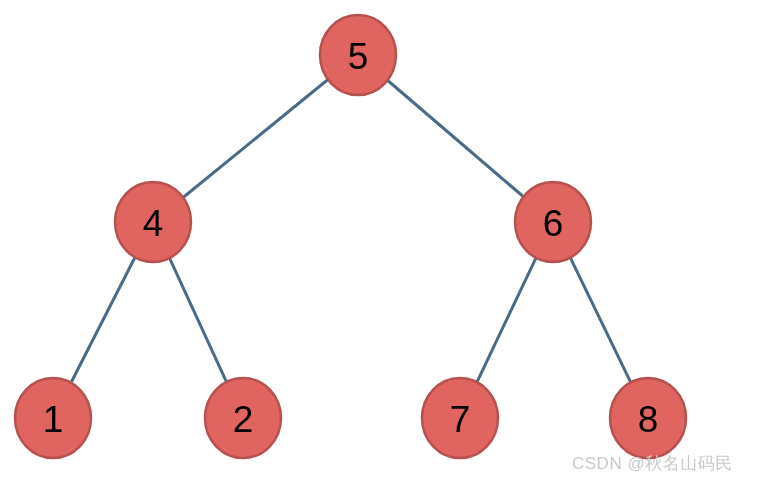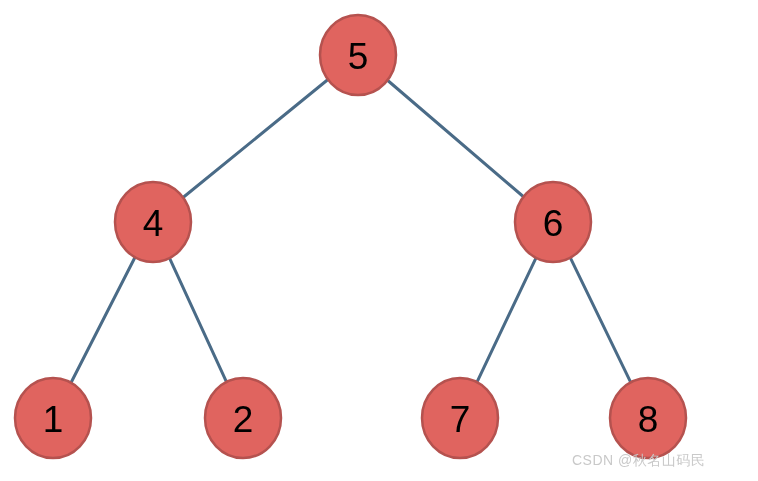--- a/index.html
+++ b/index.html
@@ -38,21 +38,21 @@
     stroke-width: 3;
     stroke-linecap: round;
     fill: none;
   }
   .watermark {
     position: absolute;
     left: 572px;
     top: 452px;
     color: #c9c9c9;
     font-family: "Liberation Sans", sans-serif;
-    font-size: 14px;
+    font-size: 17px;
     letter-spacing: 0.5px;
     white-space: nowrap;
     user-select: none;
   }
 </style>
 </head>
 <body>
 
 <svg id="tree-canvas" viewBox="0 0 758 481">
   <g id="edge-layer">

